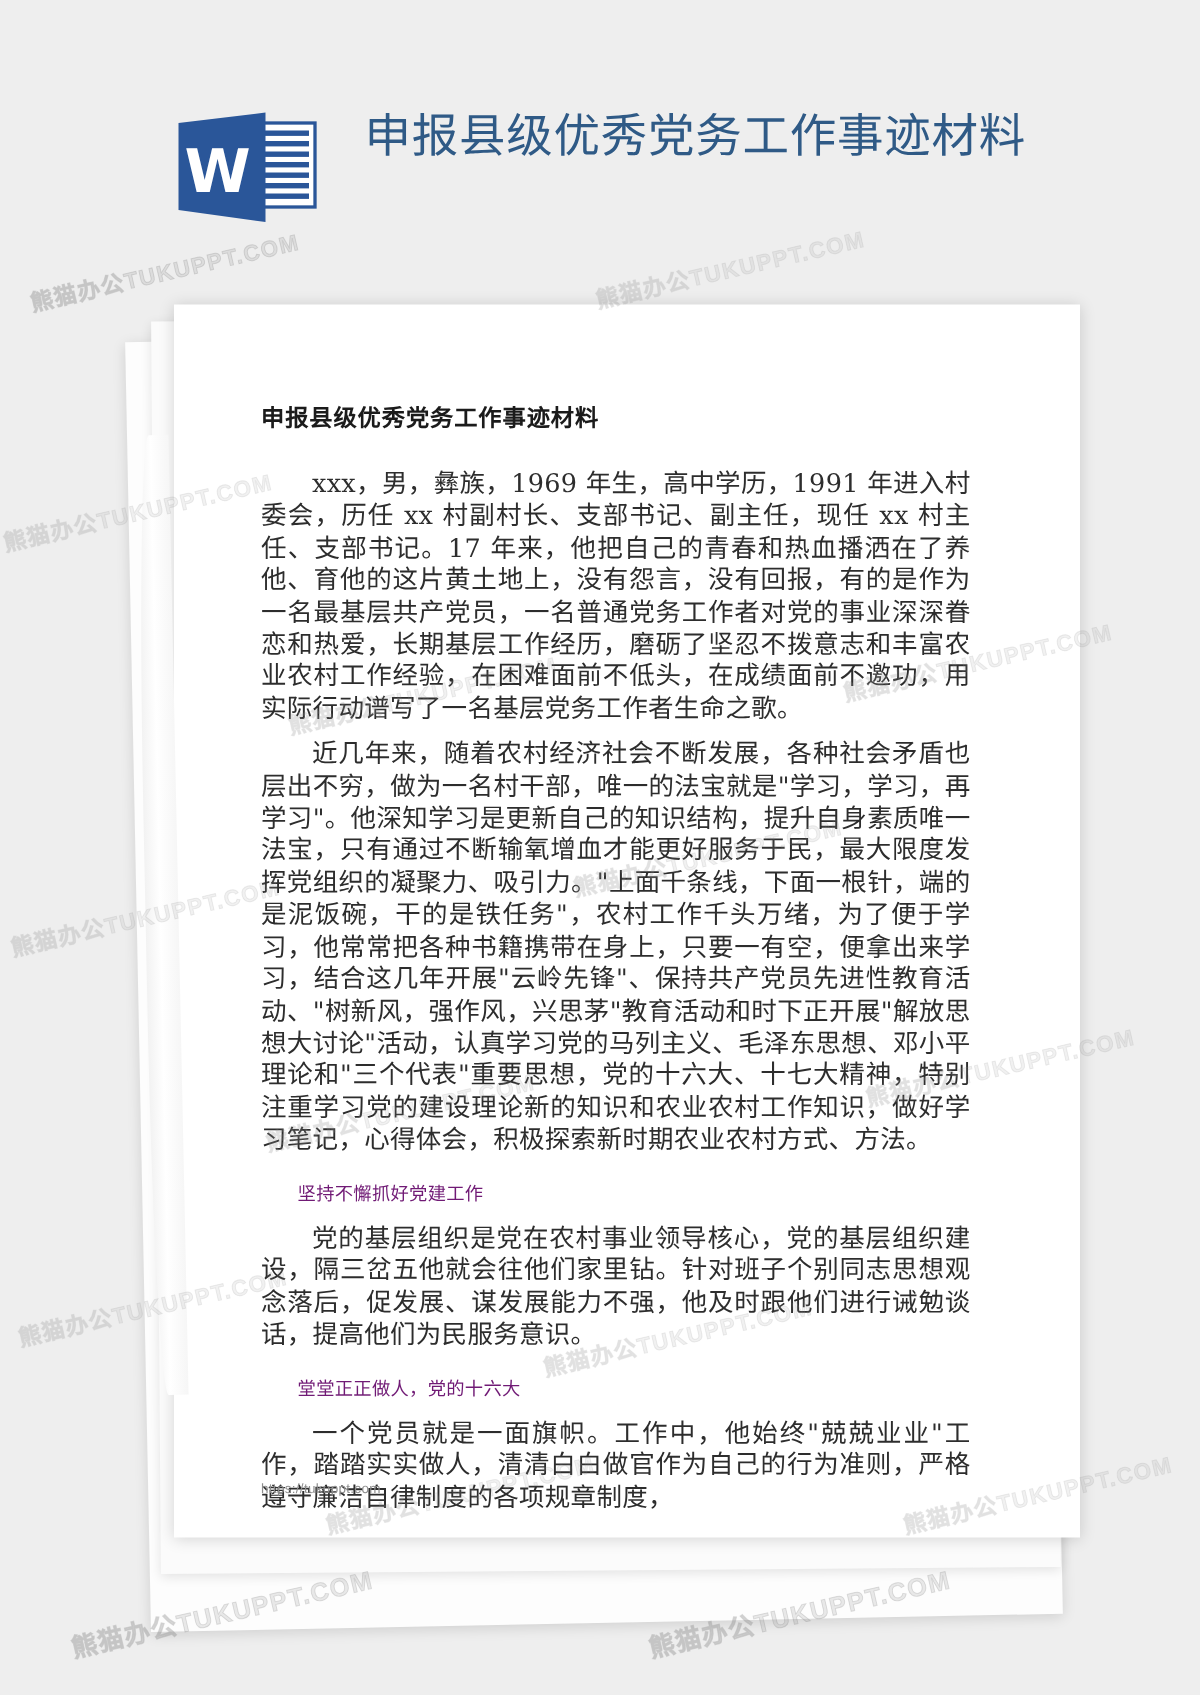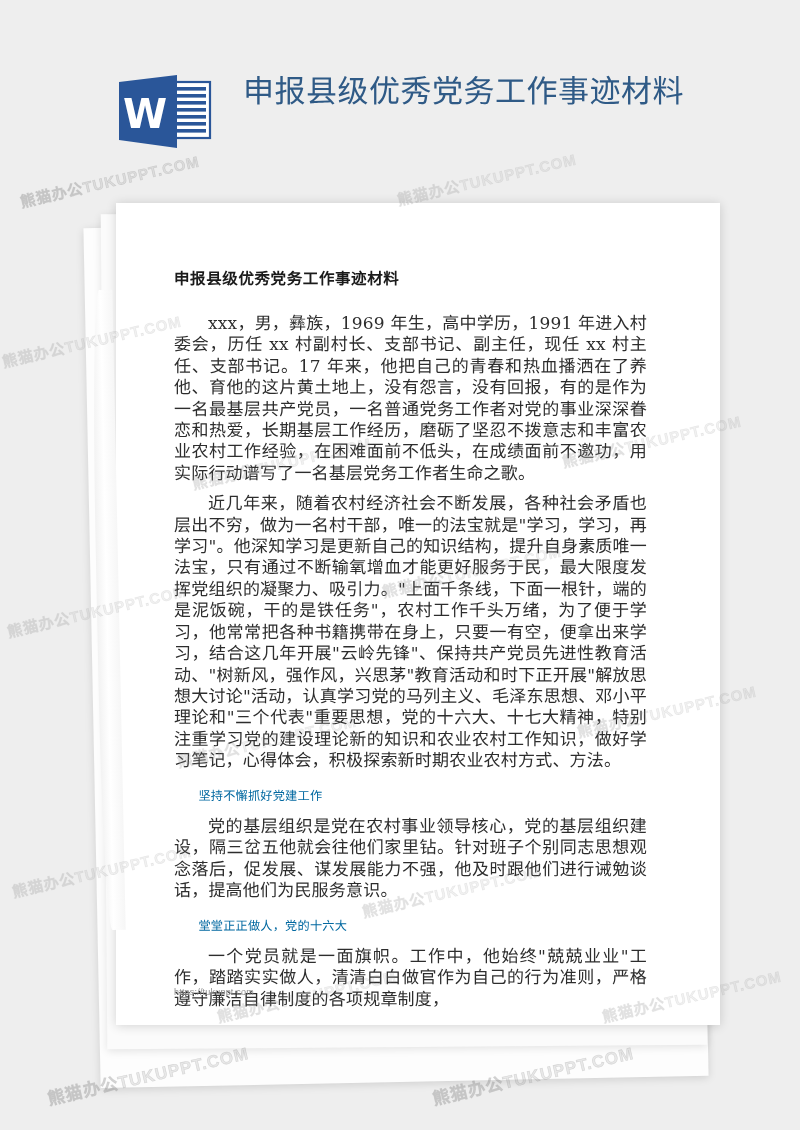--- a/index.html
+++ b/index.html
@@ -144,21 +144,21 @@
     margin: 0 18px 9px 0;
     text-indent: 2em;
     color: #2d2d2d;
     letter-spacing: 0.2px;
   }
   .subhead {
     font-size: 12.2px;
     line-height: 21.4px;
     margin: 14px 0 9px 0;
     text-indent: 2em;
-    color: #0369a1;
+    color: #701a75;
     letter-spacing: 0.2px;
   }
   .footer-url {
     position: absolute;
     left: 58px;
     bottom: 28px;
     font-family: "Liberation Sans", sans-serif;
     font-size: 9px;
     color: #8d8d8d;
     letter-spacing: 0.2px;

